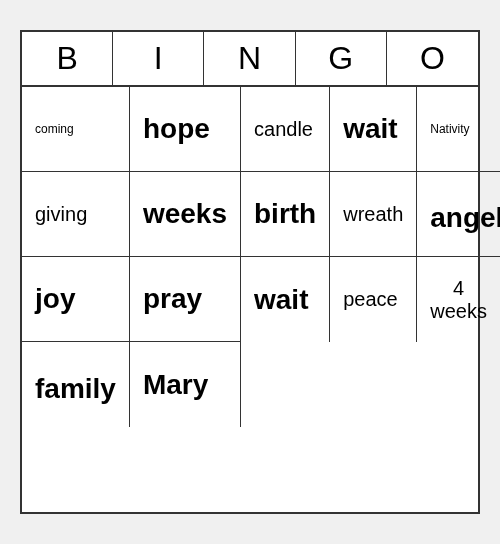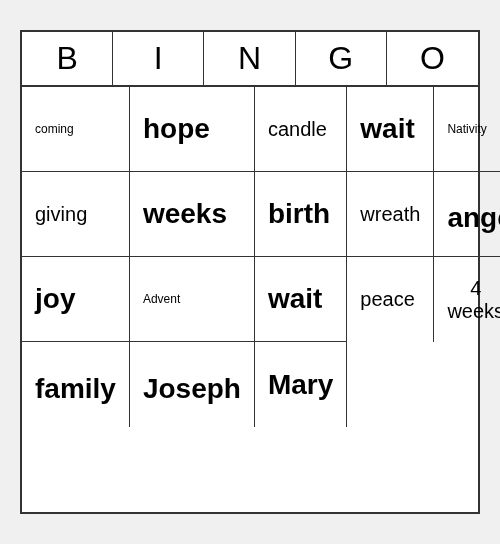--- a/index.html
+++ b/index.html
@@ -128,34 +128,31 @@
       <div class="bingo-cell">
         <span class="size-medium">wreath</span>
       </div>
       <div class="bingo-cell">
         <span class="size-large">angel</span>
       </div>
       <div class="bingo-cell">
         <span class="size-xlarge">joy</span>
       </div>
       <div class="bingo-cell">
-        <span class="size-small">Advent</span>
+        <span class="size-xlarge">pray</span>
       </div>
       <div class="bingo-cell">
         <span class="size-xlarge">wait</span>
       </div>
       <div class="bingo-cell">
         <span class="size-medium">peace</span>
       </div>
       <div class="bingo-cell">
         <span class="size-medium">4<br>weeks</span>
       </div>
       <div class="bingo-cell">
         <span class="size-large">family</span>
       </div>
       <div class="bingo-cell">
-        <span class="size-large">Joseph</span>
-      </div>
-      <div class="bingo-cell">
         <span class="size-xlarge">Mary</span>
       </div>
     </div>
 </div>
 
 </body></html>

